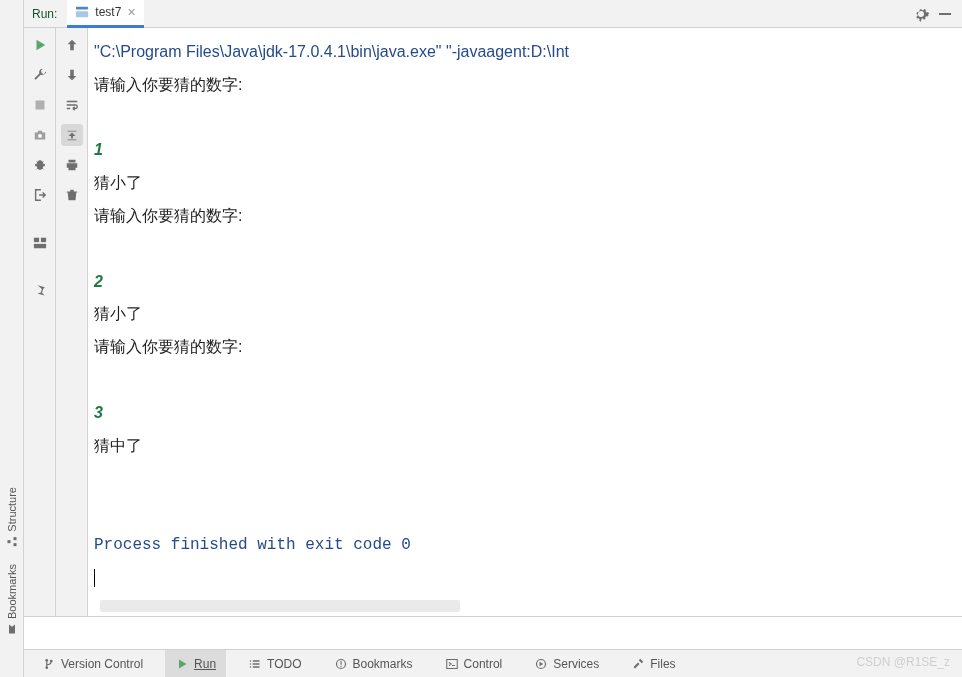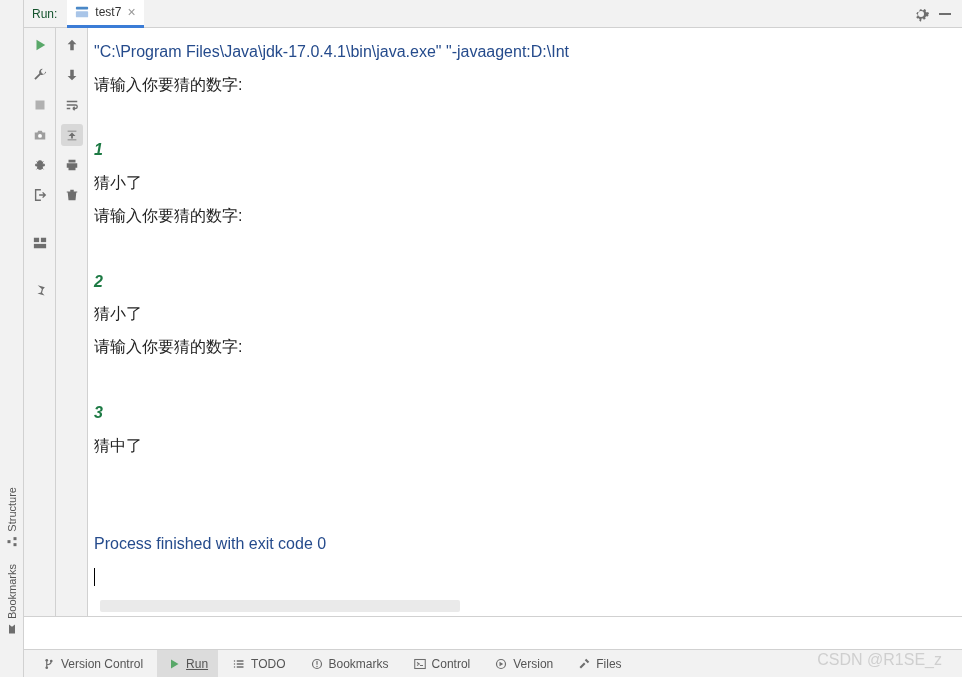--- a/index.html
+++ b/index.html
@@ -19,28 +19,28 @@
 .tool-col { width:32px; background:#f2f2f2; border-right:1px solid #d1d1d1; display:flex; flex-direction:column; align-items:center; padding-top:6px; gap:8px; }
 .tool-col .tbtn { width:22px; height:22px; display:flex; align-items:center; justify-content:center; color:#6e6e6e; cursor:pointer; border-radius:3px; }
 .tool-col .tbtn.green { color:#59a869; }
 .tool-col .sep { height:10px; }
 .tool-col2 { width:32px; background:#f2f2f2; border-right:1px solid #d1d1d1; display:flex; flex-direction:column; align-items:center; padding-top:6px; gap:8px; }
 .tool-col2 .tbtn { width:22px; height:22px; display:flex; align-items:center; justify-content:center; color:#6e6e6e; cursor:pointer; border-radius:3px; }
 .tool-col2 .tbtn.active { background:#d8d8d8; }
 .console { flex:1; padding:8px 6px; font-family:Consolas,Monaco,monospace; font-size:16px; line-height:2.05; white-space:pre; overflow:auto; color:#222; background:#fff; position:relative; }
 .console .path { color:#254b8c; }
 .console .input-n { color:#1d7a44; font-style:italic; font-weight:bold; }
-.console .exit { color:#254b8c; }
+.console .exit { color:#254b8c;font-family:Liberation Mono, monospace; }
 .caret { display:inline-block; width:1px; height:18px; background:#000; vertical-align:text-bottom; }
 .scroll-track { position:absolute; bottom:4px; left:12px; width:360px; height:12px; background:#eaeaea; border-radius:2px; }
-.bottom-bar { height:28px; background:#f2f2f2; border-top:1px solid #d1d1d1; display:flex; align-items:flex-start; padding:0 8px; gap:4px; font-size:12px; color:#555; position:relative;margin-top:32px;}
+.bottom-bar { height:28px; background:#f2f2f2; border-top:1px solid #d1d1d1; display:flex; align-items:flex-start; padding:0 8px; gap:12px; font-size:12px; color:#555; position:relative;margin-top:32px;}
 .bottom-item { display:flex; align-items:center; gap:5px; padding:0 10px; height:100%; cursor:pointer; }
 .bottom-item.active { background:#dcdcdc;text-decoration:underline; }
 .bi-icon { width:14px; height:14px; display:flex; align-items:center; justify-content:center; }
-.watermark { position:absolute; right:20px; bottom:8px; font-size:16px; color:#cfcfcf; }
+.watermark { position:absolute; right:12px; bottom:8px; font-size:12px; color:#cfcfcf; }
 svg { display:block; }
 </style>
 </head>
 <body>
 
 <div class="left-rail">
   <div class="rail-item">
     <span><svg class="rail-icon" viewBox="0 0 16 16">
           <rect x="2" y="2" width="4" height="4" fill="#6e6e6e"></rect>
           <rect x="2" y="10" width="4" height="4" fill="#6e6e6e"></rect>
@@ -235,21 +235,21 @@
         </span>
       <span>Control</span>
     </div>
     <div class="bottom-item">
       <span class="bi-icon">
           <svg width="12" height="12" viewBox="0 0 16 16">
             <circle cx="8" cy="8" r="6" fill="none" stroke="#6e6e6e" stroke-width="1.6"></circle>
             <path d="M6 5l5 3-5 3z" fill="#6e6e6e"></path>
           </svg>
         </span>
-      <span>Version</span>
+      <span>Services</span>
     </div>
     <div class="bottom-item">
       <span class="bi-icon">
           <svg width="12" height="12" viewBox="0 0 16 16">
             <path fill="#6e6e6e" d="M2 12l6-6 2 2-6 6zM9 3l4 4 2-2-4-4z"></path>
           </svg>
         </span>
       <span>Files</span>
     </div>
     <div class="watermark">CSDN @R1SE_z</div>

